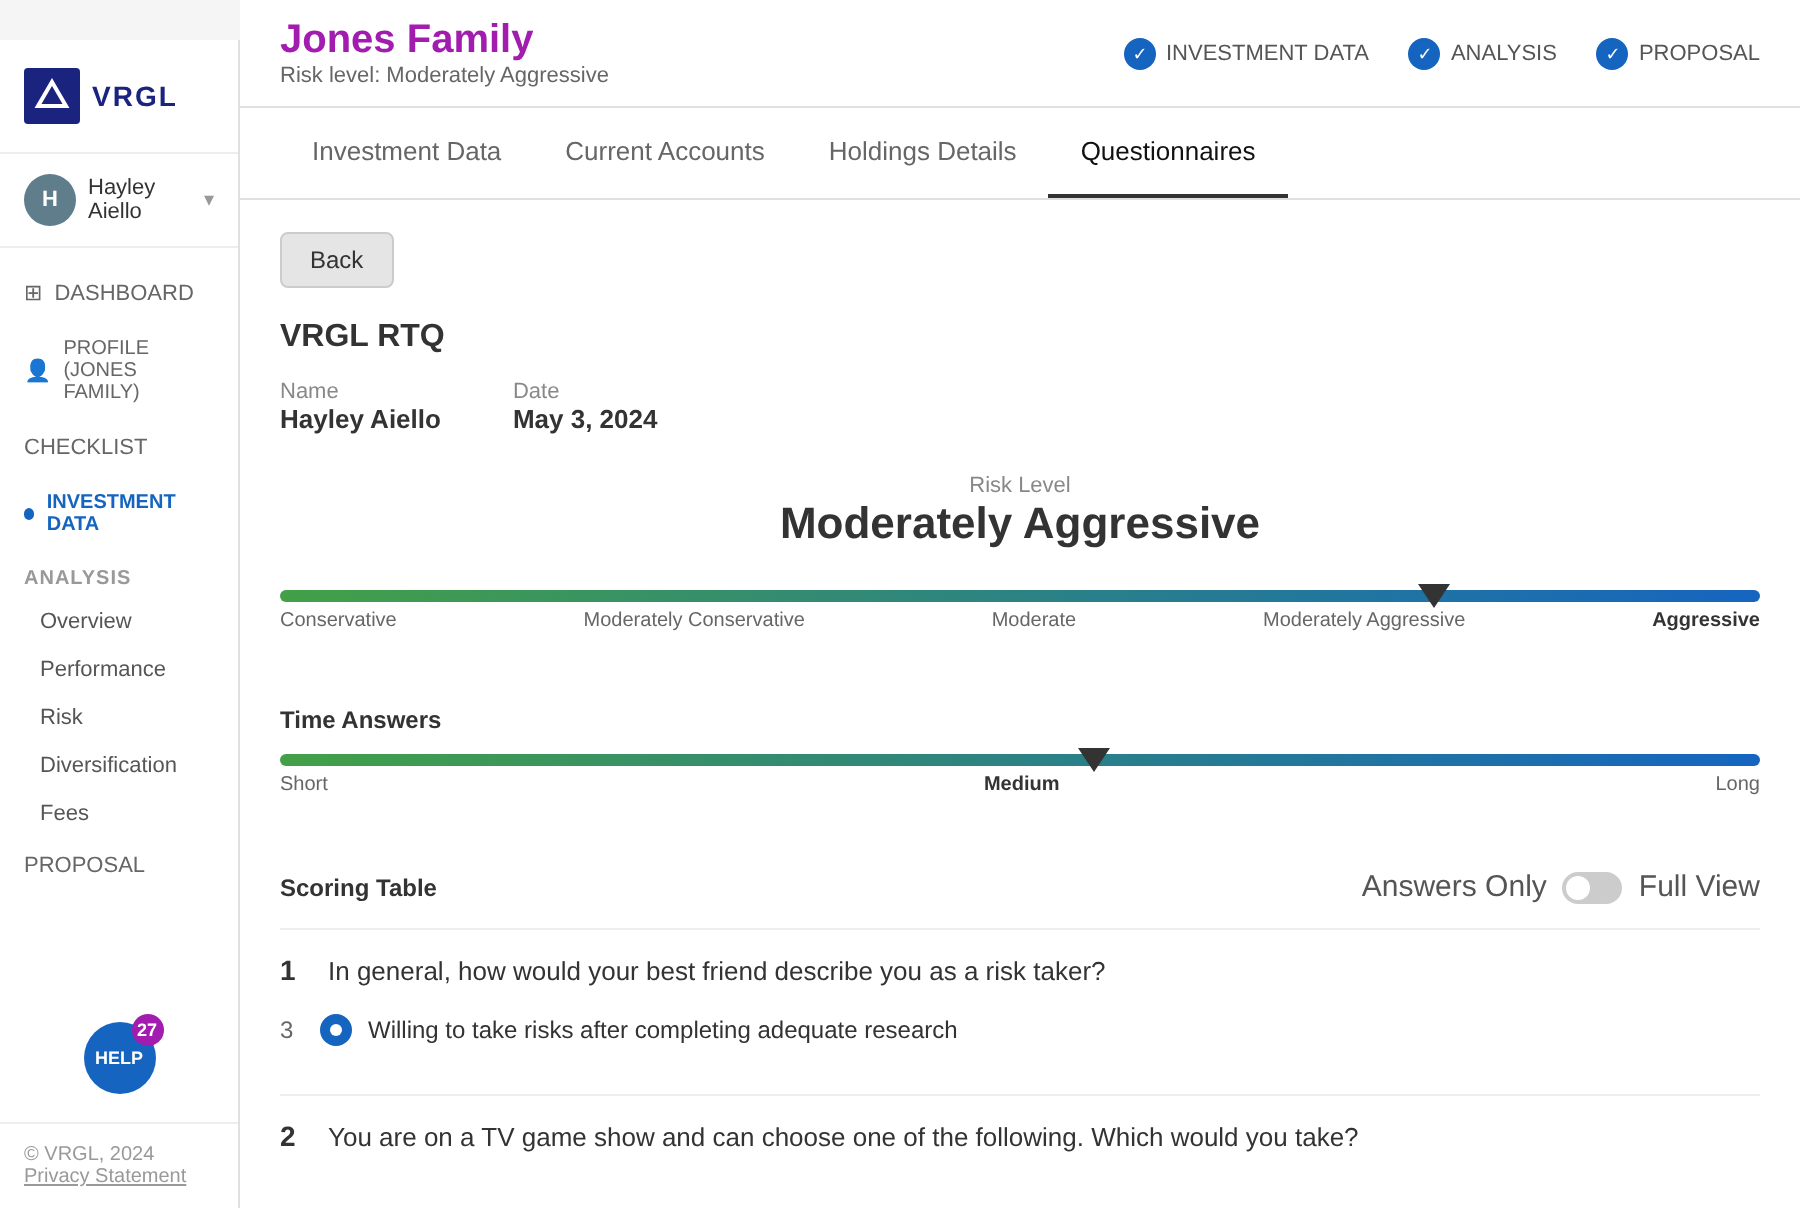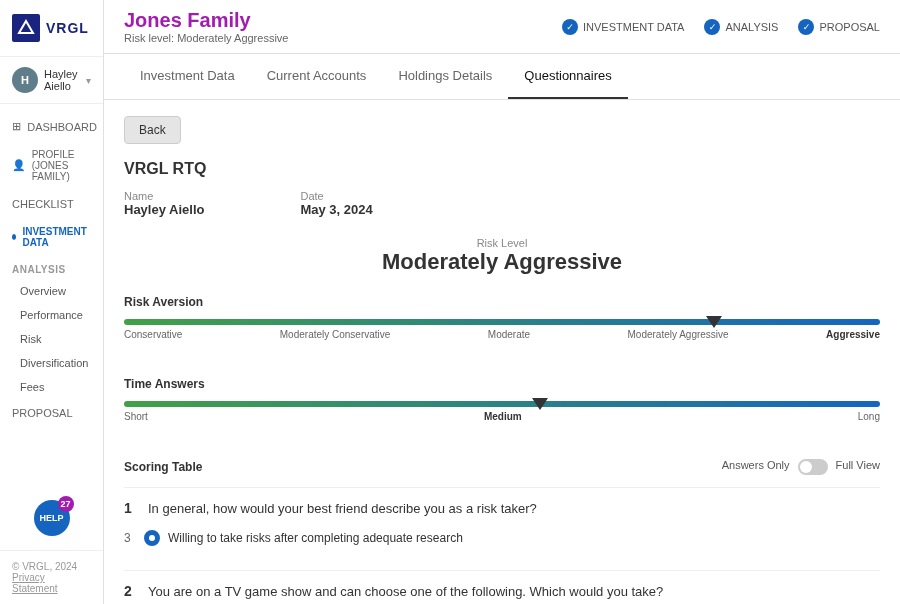--- a/index.html
+++ b/index.html
@@ -2,21 +2,21 @@
 <html><head>
   <meta charset="utf-8">
   <style>
     * { box-sizing: border-box; margin: 0; padding: 0; }
     body { font-family: -apple-system, BlinkMacSystemFont, 'Segoe UI', sans-serif; font-size: 13px; background: #f5f5f5; color: #333; }
 
     
     .app { display: flex; height: 604px; width: 900px; overflow: hidden; }
 
     
-    .sidebar { width: 104px; background: #fff; border-right: 1px solid #e0e0e0; display: flex; flex-direction: column; flex-shrink: 0; }
+    .sidebar { width: 120px; background: #fff; border-right: 1px solid #e0e0e0; display: flex; flex-direction: column; flex-shrink: 0; margin-top: 20px; }
     .sidebar-logo { padding: 14px 12px; display: flex; align-items: center; gap: 6px; border-bottom: 1px solid #eee; }
     .logo-icon { width: 28px; height: 28px; background: #1a237e; display: flex; align-items: center; justify-content: center; border-radius: 2px; }
     .logo-text { font-weight: 700; font-size: 14px; color: #1a237e; letter-spacing: 1px; }
     .sidebar-user { padding: 10px 12px; display: flex; align-items: center; gap: 6px; border-bottom: 1px solid #eee; cursor: pointer; }
     .user-avatar { width: 26px; height: 26px; background: #607d8b; border-radius: 50%; display: flex; align-items: center; justify-content: center; color: #fff; font-size: 11px; font-weight: 600; }
     .user-name { font-size: 11px; color: #333; flex: 1; }
     .sidebar-nav { padding: 8px 0; flex: 1; overflow-y: auto; }
     .sidebar-nav-item { padding: 8px 12px; font-size: 11px; color: #666; cursor: pointer; display: flex; align-items: center; gap: 6px; }
     .sidebar-nav-item.active { color: #1565c0; font-weight: 600; }
     .sidebar-nav-item .dot { width: 6px; height: 6px; background: #1565c0; border-radius: 50%; }
@@ -43,21 +43,21 @@
     .tab.active { color: #111; border-bottom: 2px solid #333; font-weight: 500; }
 
     
     .content { flex: 1; overflow-y: auto; padding: 16px 20px; background: #fff; }
 
     
     .back-btn { padding: 6px 14px; border: 1px solid #ccc; background: #e5e5e5; border-radius: 4px; cursor: pointer; font-size: 12px; color: #333; margin-bottom: 16px; display: inline-block; }
 
     
     .rtq-title { font-size: 16px; font-weight: 600; color: #333; margin-bottom: 12px; }
-    .rtq-meta { display: flex; gap: 96px; margin-bottom: 20px; }
+    .rtq-meta { display: flex; gap: 36px; margin-bottom: 20px; }
     .rtq-meta-item label { font-size: 11px; color: #888; display: block; }
     .rtq-meta-item .value { font-size: 13px; font-weight: 600; color: #333; }
 
     
     .risk-level-section { text-align: center; margin-bottom: 20px; }
     .risk-level-section .label { font-size: 11px; color: #888; }
     .risk-level-section .value { font-size: 22px; font-weight: 700; color: #333; }
 
     
     .slider-section { margin-bottom: 18px; }
@@ -65,21 +65,21 @@
     .slider-track-wrapper { position: relative; height: 40px; }
     .slider-track { height: 6px; background: linear-gradient(to right, #43a047, #1565c0); border-radius: 3px; margin: 10px 0 0 0; position: relative; }
     .slider-thumb { width: 0; height: 0; border-left: 8px solid transparent; border-right: 8px solid transparent; border-top: 12px solid #333; position: absolute; top: -3px; transform: translateX(-50%); }
     .slider-labels { display: flex; justify-content: space-between; margin-top: 4px; }
     .slider-label { font-size: 10px; color: #666; }
     .slider-label.bold { font-weight: 700; color: #333; }
 
     
     .scoring-row { display: flex; justify-content: space-between; align-items: center; margin-bottom: 12px; }
     .scoring-title { font-size: 12px; font-weight: 600; color: #333; }
-    .scoring-controls { display: flex; align-items: flex-start; gap: 8px; font-size: 11px; color: #555; }
+    .scoring-controls { display: flex; align-items: flex-end; gap: 8px; font-size: 15px; color: #555; }
     .toggle { width: 30px; height: 16px; background: #ccc; border-radius: 8px; position: relative; cursor: pointer; }
     .toggle-knob { width: 12px; height: 12px; background: #fff; border-radius: 50%; position: absolute; top: 2px; left: 2px; }
 
     
     .question-block { margin-bottom: 20px; }
     .question-row { display: flex; align-items: flex-start; gap: 8px; margin-bottom: 8px; }
     .question-num { font-size: 14px; font-weight: 700; color: #333; min-width: 16px; }
     .question-text { font-size: 13px; color: #333; line-height: 1.4; }
     .answer-row { display: flex; align-items: center; gap: 8px; padding: 4px 0; }
     .score-num { font-size: 12px; color: #666; min-width: 12px; }
@@ -194,21 +194,20 @@
         </div>
       </div>
 
       <div class="risk-level-section">
         <div class="label">Risk Level</div>
         <div class="value">Moderately Aggressive</div>
       </div>
 
       
       <div class="slider-section">
-        <h3>Risk Aversion</h3>
         <div class="slider-track-wrapper">
           <div class="slider-track">
             <div class="slider-thumb" style="left:78%;"></div>
           </div>
           <div class="slider-labels">
             <span class="slider-label">Conservative</span>
             <span class="slider-label">Moderately Conservative</span>
             <span class="slider-label">Moderate</span>
             <span class="slider-label">Moderately Aggressive</span>
             <span class="slider-label bold">Aggressive</span>

